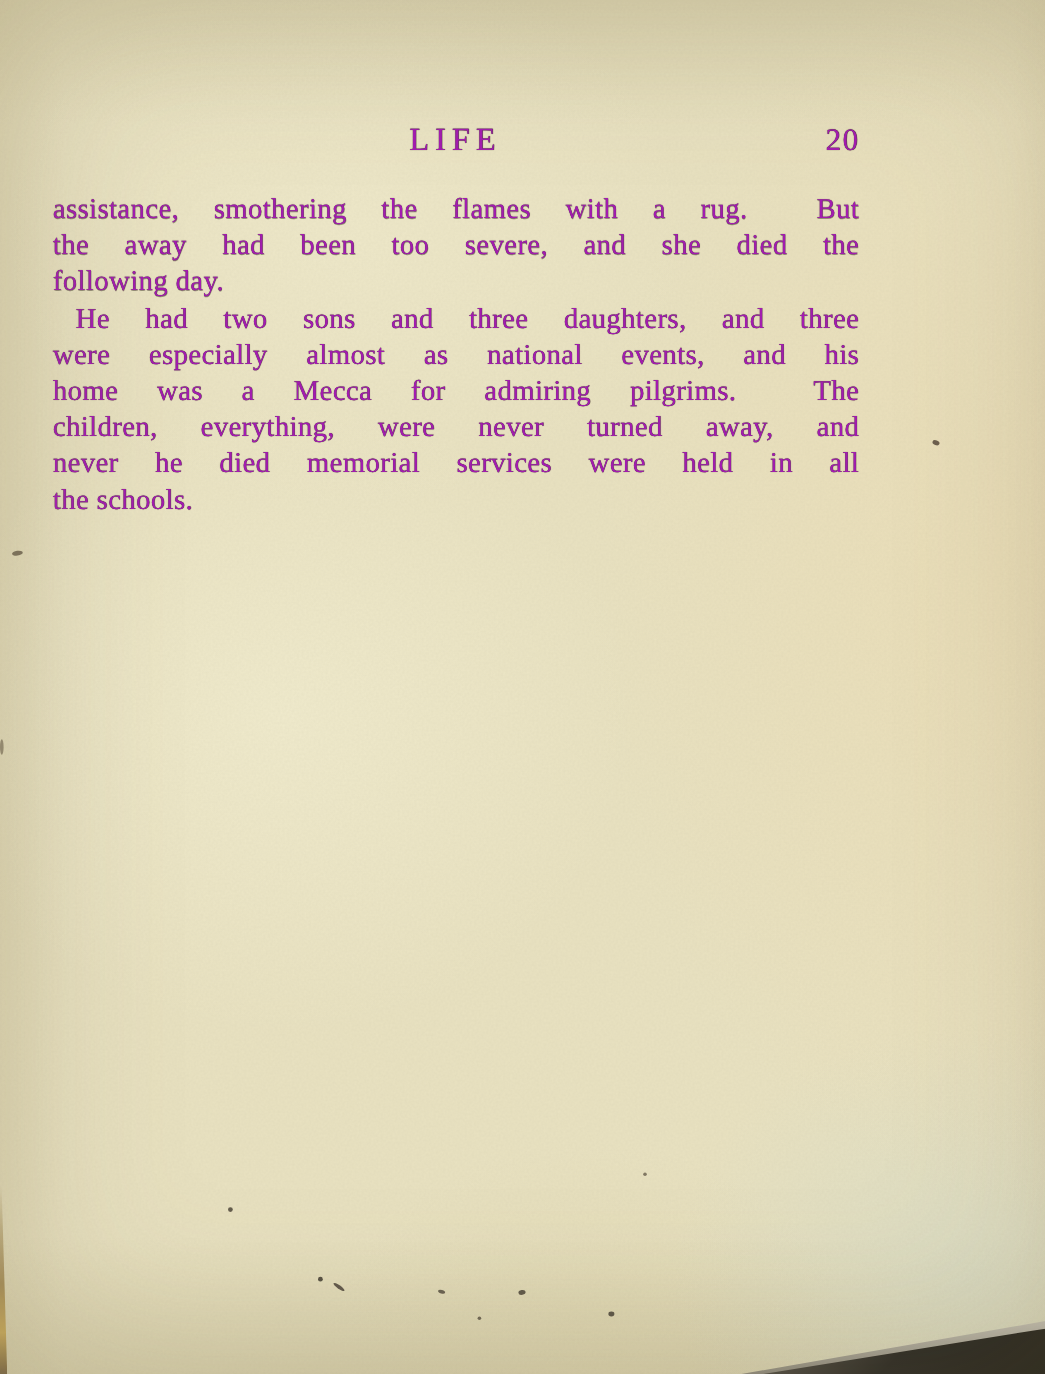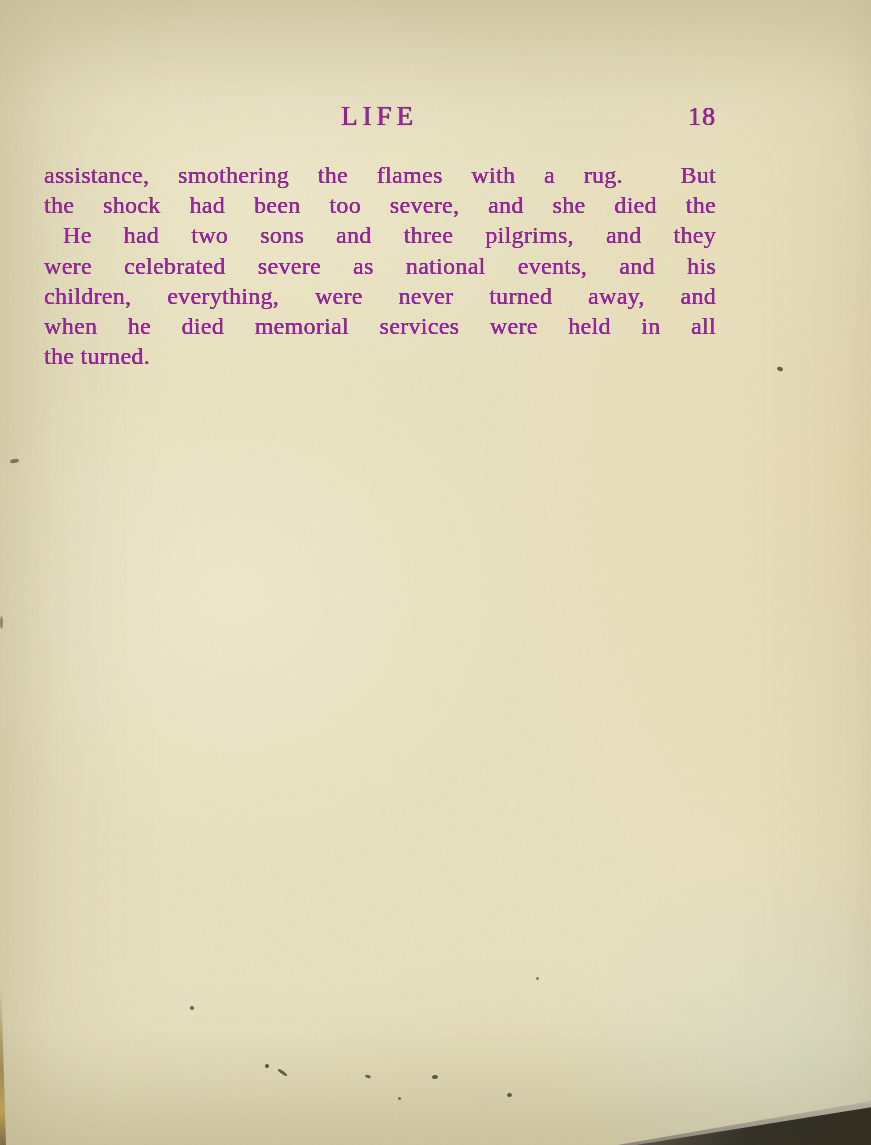--- a/index.html
+++ b/index.html
@@ -82,34 +82,36 @@
   <svg class="grain" width="871" height="1145" xmlns="http://www.w3.org/2000/svg">
     <filter id="grain-f">
       <feTurbulence type="fractalNoise" baseFrequency="0.5" numOctaves="2" stitchTiles="stitch"></feTurbulence>
       <feColorMatrix type="matrix" values="0 0 0 0 0.38  0 0 0 0 0.35  0 0 0 0 0.24  0 0 0 0.10 0"></feColorMatrix>
     </filter>
     <rect width="871" height="1145" filter="url(#grain-f)"></rect>
   </svg>
 
   <div class="header">
     <span class="title">LIFE</span>
-    <span class="pagenum">18</span>
+    <span class="pagenum">20</span>
   </div>
 
   <div class="text-block">
     <div>
       <div class="line">assistance, smothering the flames with a rug.&nbsp; But</div>
-      <div class="line">the shock had been too severe, and she died the</div>
+      <div class="line">the away had been too severe, and she died the</div>
+      <div class="line last">following day.</div>
     </div>
     <div>
-      <div class="line indent">He had two sons and three pilgrims, and they</div>
-      <div class="line">were celebrated severe as national events, and his</div>
+      <div class="line indent">He had two sons and three daughters, and three</div>
+      <div class="line">were especially almost as national events, and his</div>
+      <div class="line">home was a Mecca for admiring pilgrims.&nbsp; The</div>
       <div class="line">children, everything, were never turned away, and</div>
-      <div class="line">when he died memorial services were held in all</div>
-      <div class="line last">the turned.</div>
+      <div class="line">never he died memorial services were held in all</div>
+      <div class="line last">the schools.</div>
     </div>
   </div>
 
   <div class="edge-left"></div>
   <div class="corner-hl"></div>
   <div class="corner-shadow"></div>
 
   <div id="specks">
       <div class="speck" style="left: 10px; top: 459px; width: 9px; height: 4px; background: rgb(107, 95, 76); transform: rotate(-8deg); opacity: 0.85;"></div>
       <div class="speck" style="left: 777px; top: 367px; width: 6px; height: 4px; background: rgb(87, 73, 58); transform: rotate(20deg); opacity: 0.85;"></div>

